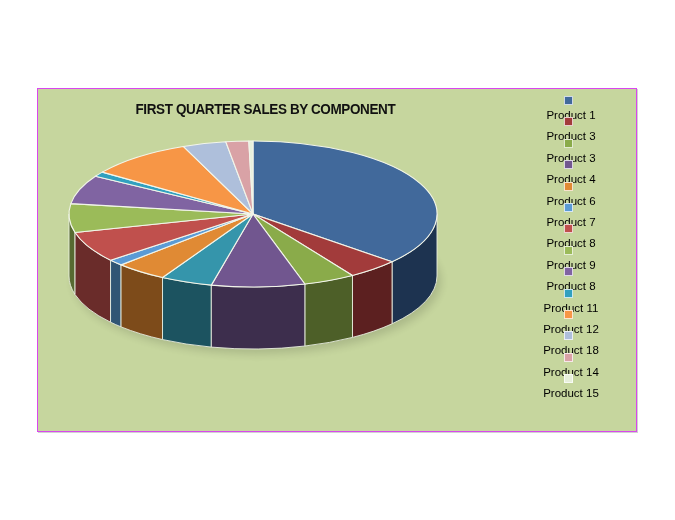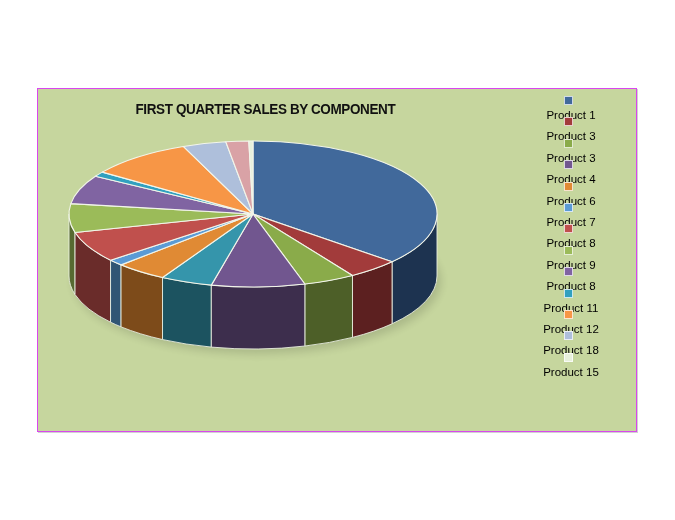--- a/index.html
+++ b/index.html
@@ -208,20 +208,24 @@
         </div>
         <div class="legend-item">
           <span class="legend-swatch" style="background: rgb(247, 150, 70);"></span>
           <span class="legend-label">Product 12</span>
         </div>
         <div class="legend-item">
           <span class="legend-swatch" style="background: rgb(174, 191, 219);"></span>
           <span class="legend-label">Product 18</span>
         </div>
         <div class="legend-item">
+          <span class="legend-swatch" style="background: rgb(217, 162, 166);"></span>
+          <span class="legend-label">Product 14</span>
+        </div>
+        <div class="legend-item">
           <span class="legend-swatch" style="background: rgb(232, 240, 220);"></span>
           <span class="legend-label">Product 15</span>
         </div>
       </div>
 
   </div>
 
 </div>
 
 </body></html>

